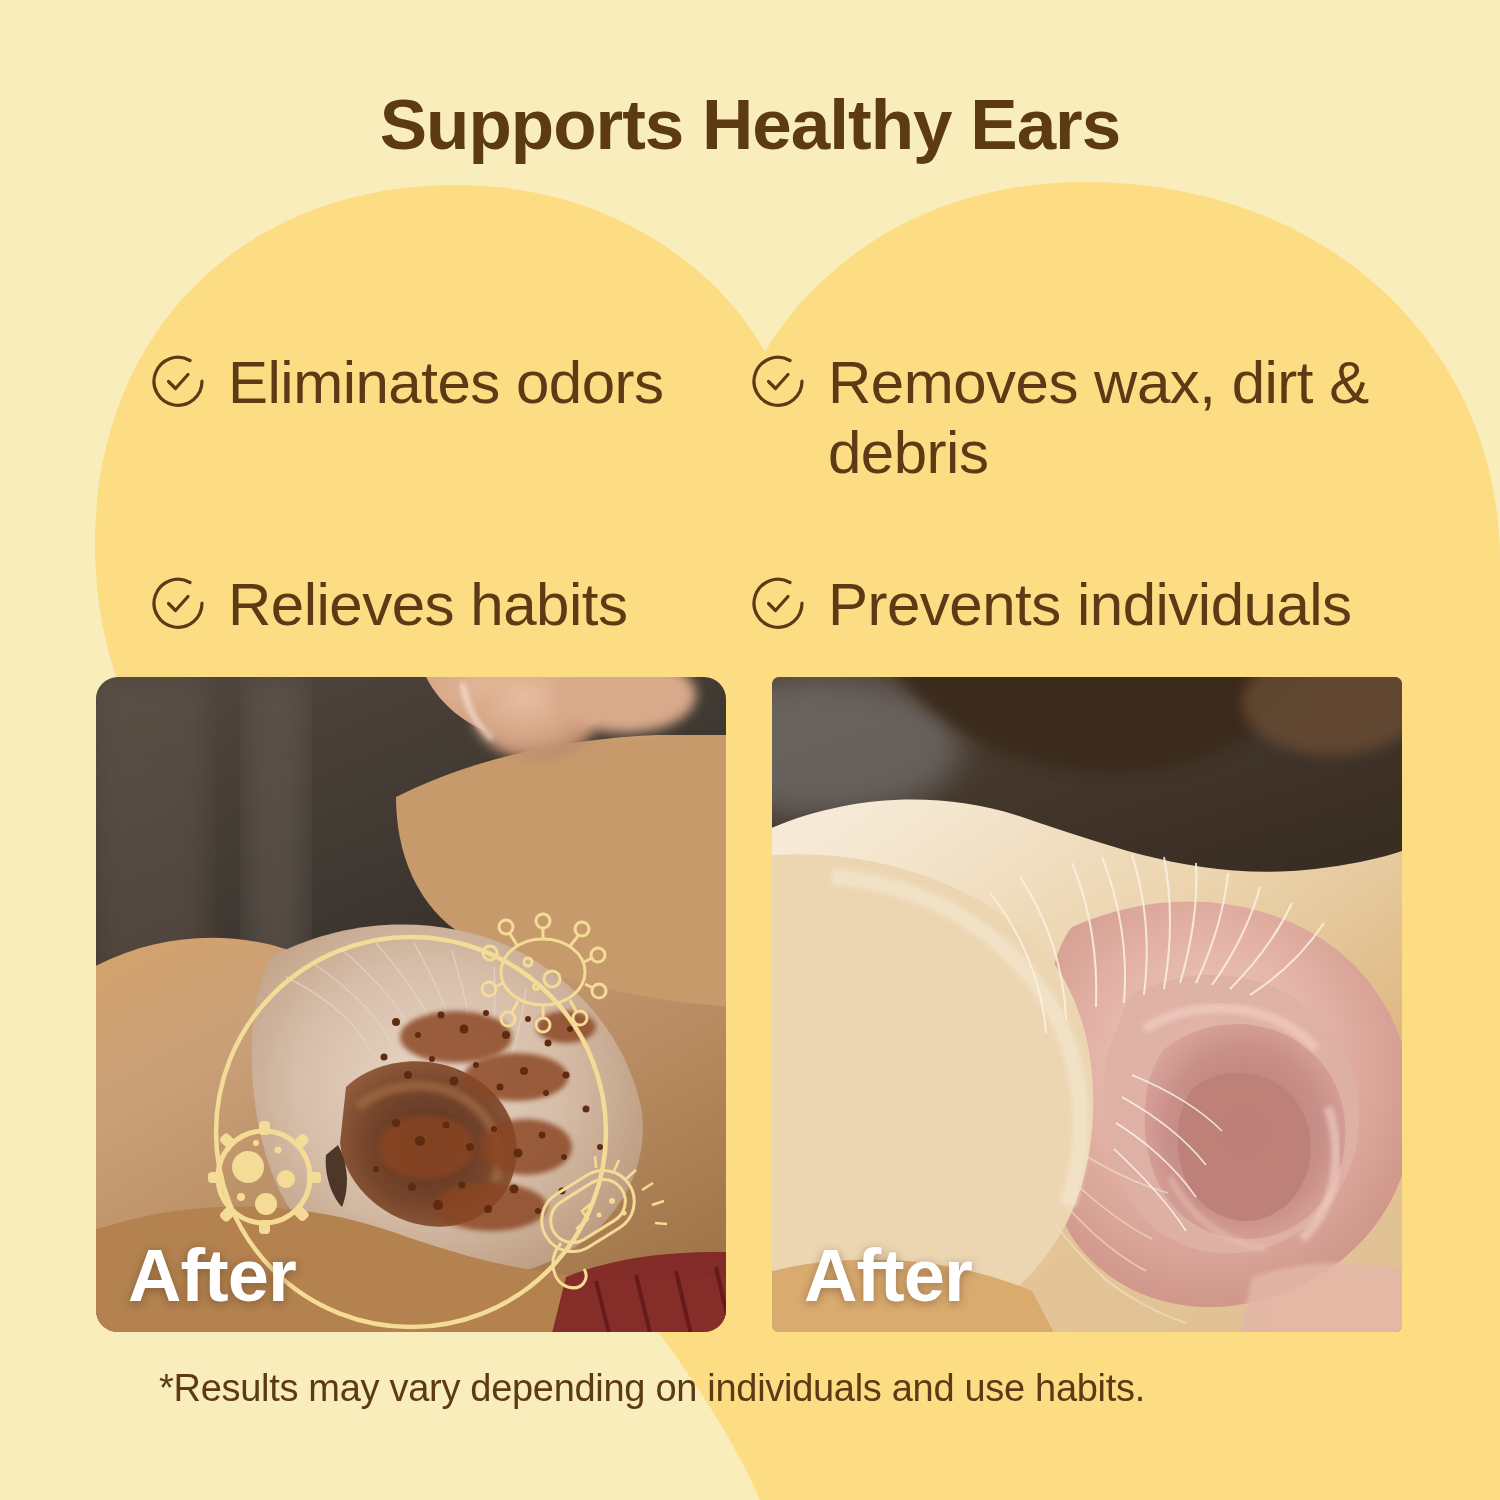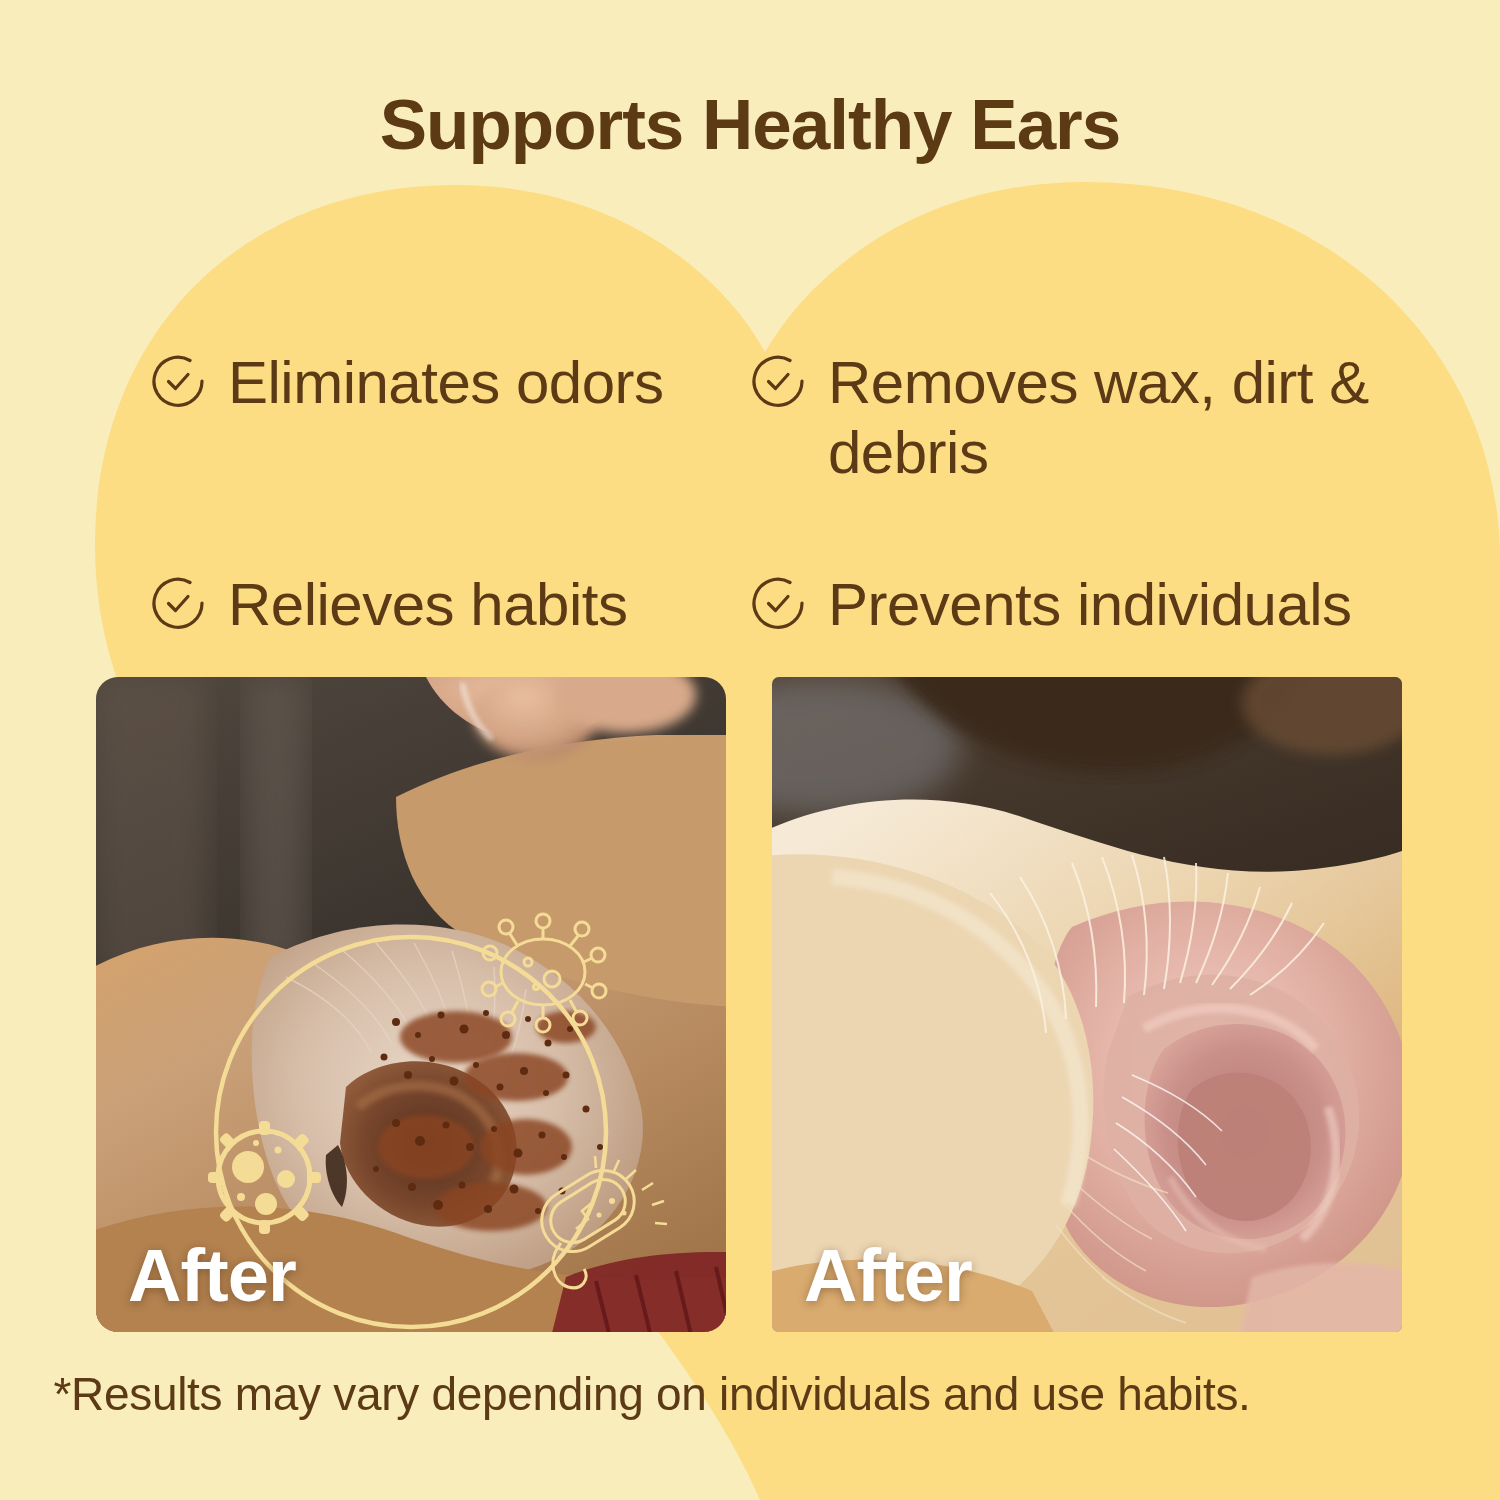--- a/index.html
+++ b/index.html
@@ -67,21 +67,21 @@
     letter-spacing:-1px;
     text-shadow:0 2px 10px rgba(60,30,10,.38);
     pointer-events:none;
   }
 
   
   #footnote {
     position:absolute;
     top:1367px; left:0; width:1304px;
     text-align:center;
-    font-size:46px;
+    font-size:38px;
     color:#5B3A15;
     letter-spacing:-0.3px;
     white-space:nowrap;
   }
 </style>
 </head>
 <body>
 
 <div id="heart-layer">
   <svg width="1500" height="1500" viewBox="0 0 1500 1500">

